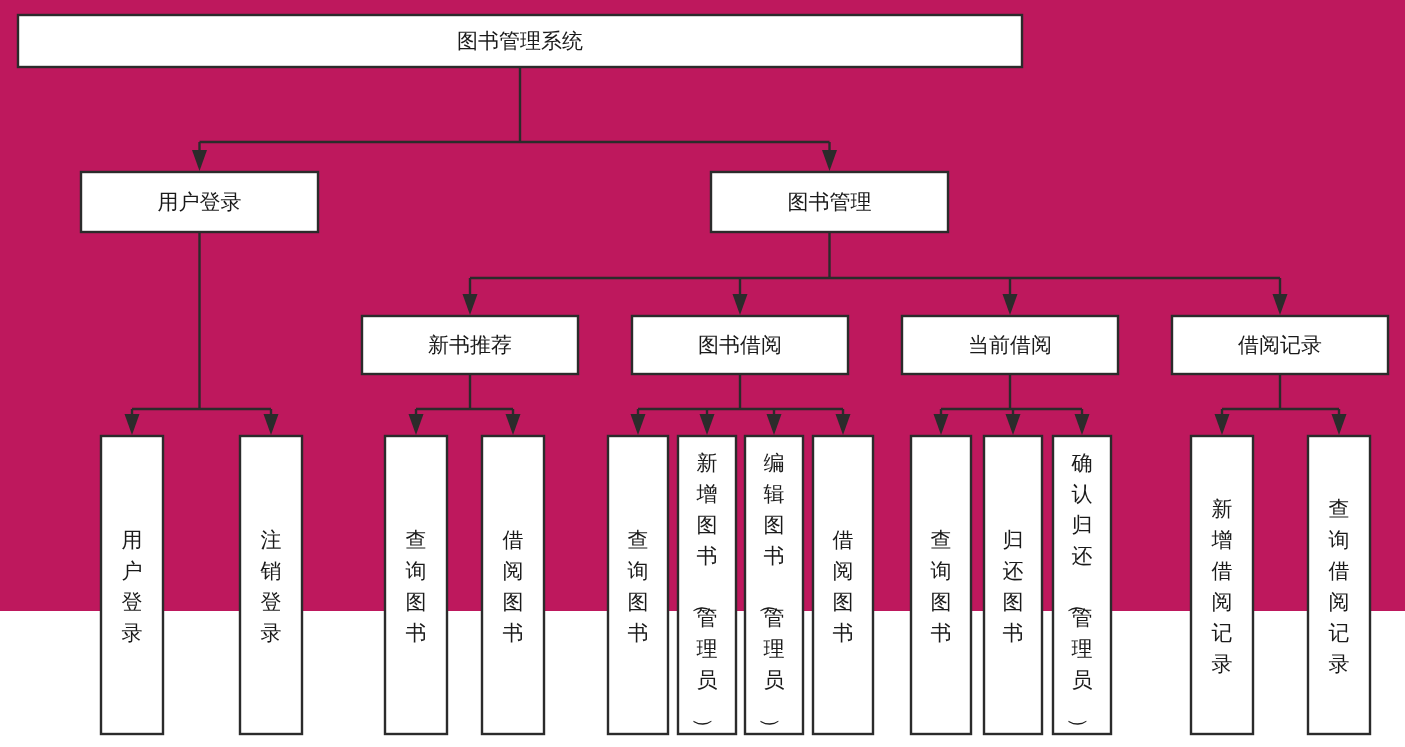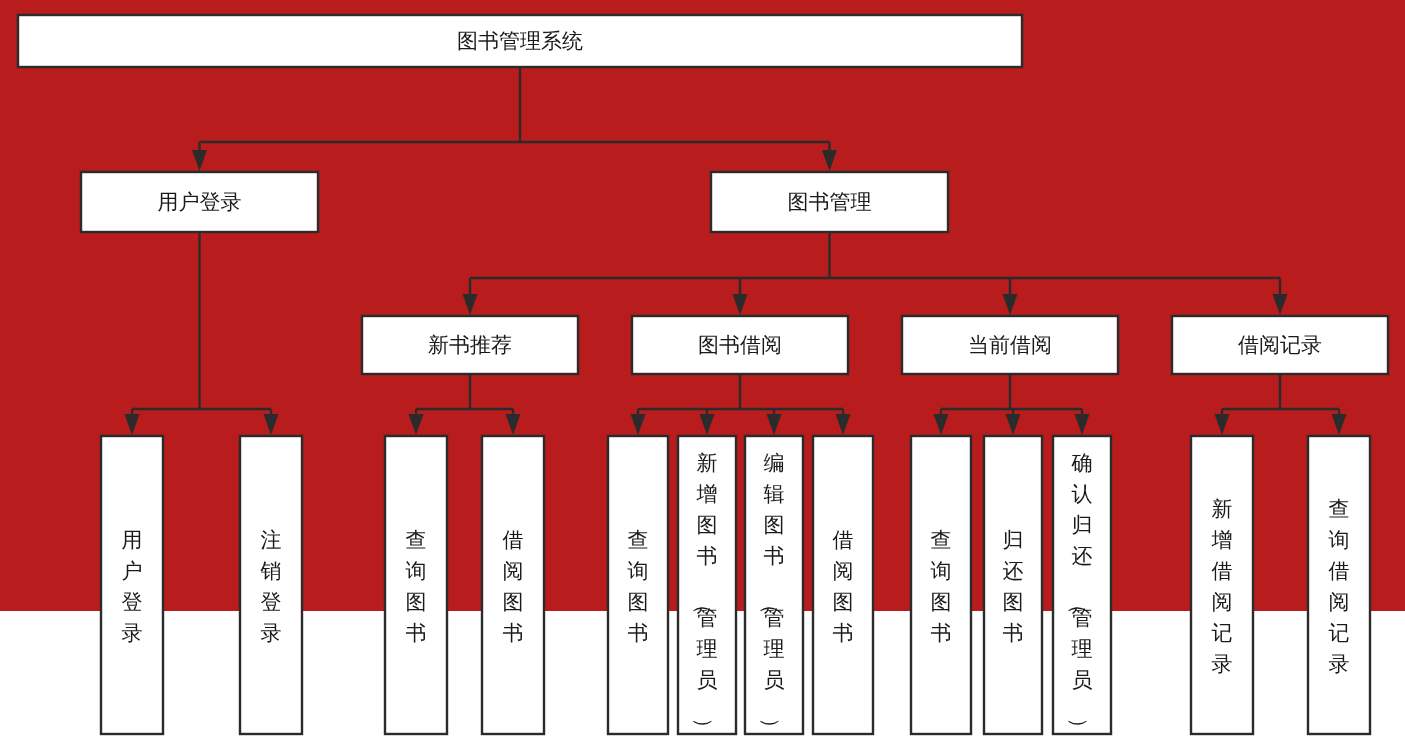--- a/index.html
+++ b/index.html
@@ -10,21 +10,21 @@
   body {
     width: 1405px;
     height: 747px;
     font-family: "DejaVu Sans", "Liberation Sans", sans-serif;
     overflow: hidden;
   }
   #diagram-root {
     position: relative;
     width: 1405px;
     height: 611px;
-    background: #b91c1c;
+    background: #be185d;
   }
   svg#flow-svg {
     position: absolute;
     left: 0;
     top: 0;
     width: 1405px;
     height: 747px;
     display: block;
   }
   .node-box {

